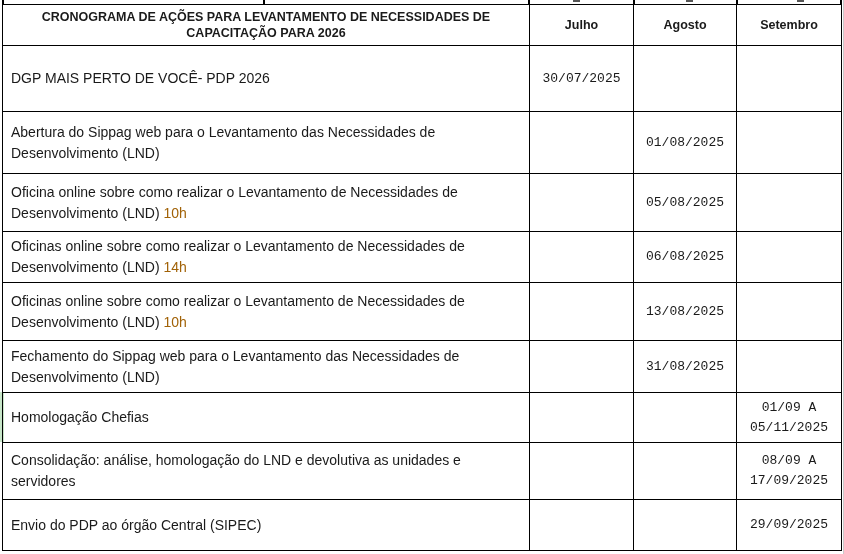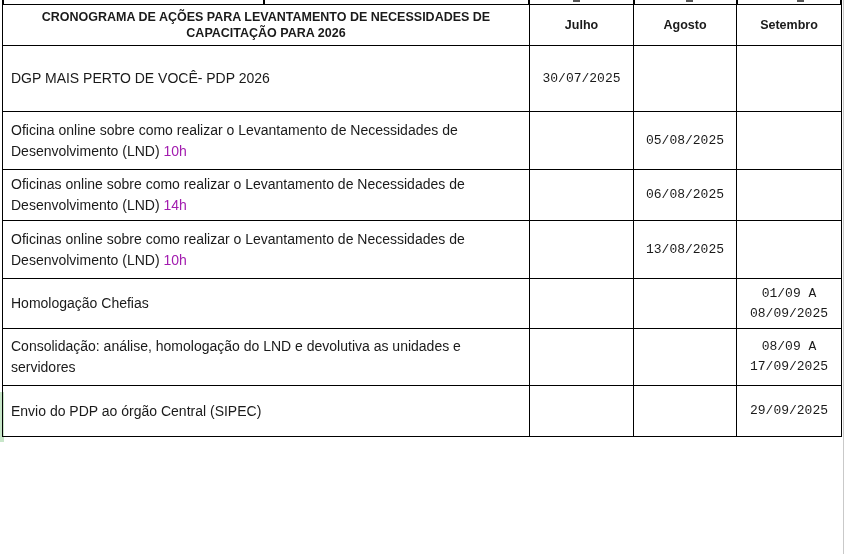--- a/index.html
+++ b/index.html
@@ -31,21 +31,21 @@
   }
   td.activity-cell{
     font-size:14px;line-height:21px;text-align:left;
     padding:2px 22px 2px 8px;
   }
   td.date-cell{
     font-size:13px;text-align:center;line-height:20px;
     white-space:pre-line;
     font-family:Liberation Mono, monospace;
   }
-  .time-red{color:#a21caf;margin-top:19px;}
+  .time-red{color:#a16207;margin-top:19px;}
   .row-highlight{
     position:absolute;left:0;top:392px;width:4px;height:50px;
     background:#c8e6c9;z-index:0;
   }
   table.schedule{z-index:1;background:transparent;}
 </style>
 </head>
 <body>
 
 <div>
@@ -79,44 +79,56 @@
       <th class="month-cell">Setembro</th>
     </tr>
   </thead>
   <tbody>
       <tr style="height: 66px;">
         <td class="activity-cell"><span>DGP MAIS PERTO DE VOCÊ- PDP 2026</span></td>
         <td class="date-cell">30/07/2025</td>
         <td class="date-cell"></td>
         <td class="date-cell"></td>
       </tr>
+      <tr style="height: 62px;">
+        <td class="activity-cell"><span>Abertura do Sippag web para o Levantamento das Necessidades de Desenvolvimento (LND)</span></td>
+        <td class="date-cell"></td>
+        <td class="date-cell">01/08/2025</td>
+        <td class="date-cell"></td>
+      </tr>
       <tr style="height: 58px;">
         <td class="activity-cell"><span>Oficina online sobre como realizar o Levantamento de Necessidades de Desenvolvimento (LND)</span> <span class="time-red">10h</span></td>
         <td class="date-cell"></td>
         <td class="date-cell">05/08/2025</td>
         <td class="date-cell"></td>
       </tr>
       <tr style="height: 51px;">
         <td class="activity-cell"><span>Oficinas online sobre como realizar o Levantamento de Necessidades de Desenvolvimento (LND)</span> <span class="time-red">14h</span></td>
         <td class="date-cell"></td>
         <td class="date-cell">06/08/2025</td>
         <td class="date-cell"></td>
       </tr>
       <tr style="height: 58px;">
         <td class="activity-cell"><span>Oficinas online sobre como realizar o Levantamento de Necessidades de Desenvolvimento (LND)</span> <span class="time-red">10h</span></td>
         <td class="date-cell"></td>
         <td class="date-cell">13/08/2025</td>
         <td class="date-cell"></td>
       </tr>
+      <tr style="height: 52px;">
+        <td class="activity-cell"><span>Fechamento do Sippag web para o Levantamento das Necessidades de Desenvolvimento (LND)</span></td>
+        <td class="date-cell"></td>
+        <td class="date-cell">31/08/2025</td>
+        <td class="date-cell"></td>
+      </tr>
       <tr style="height: 50px;">
         <td class="activity-cell"><span>Homologação Chefias</span></td>
         <td class="date-cell"></td>
         <td class="date-cell"></td>
         <td class="date-cell">01/09 A
-08/09/2025</td>
+05/11/2025</td>
       </tr>
       <tr style="height: 57px;">
         <td class="activity-cell"><span>Consolidação: análise, homologação do LND e devolutiva as unidades e servidores</span></td>
         <td class="date-cell"></td>
         <td class="date-cell"></td>
         <td class="date-cell">08/09 A
 17/09/2025</td>
       </tr>
       <tr style="height: 51px;">
         <td class="activity-cell"><span>Envio do PDP ao órgão Central (SIPEC)</span></td>

